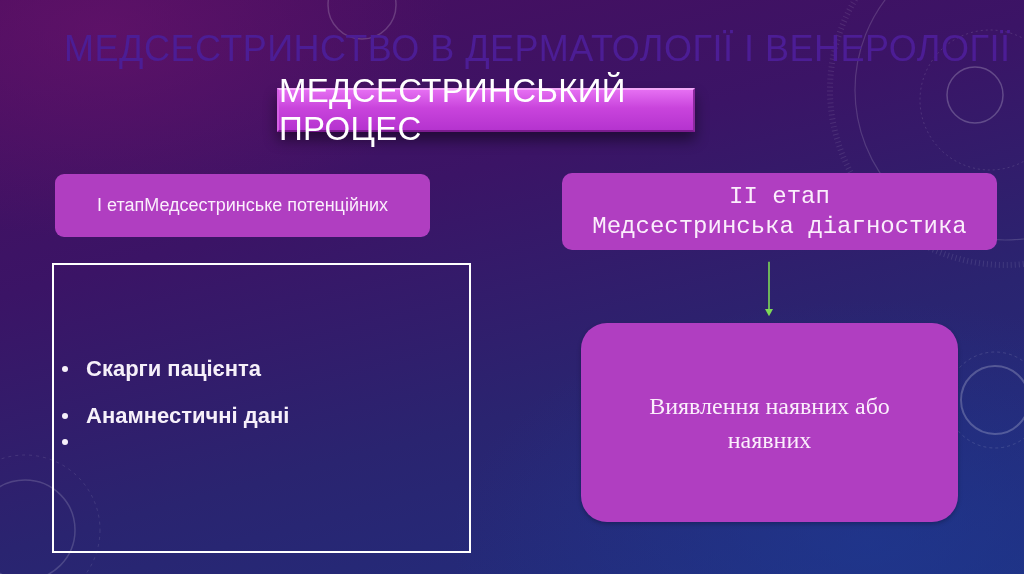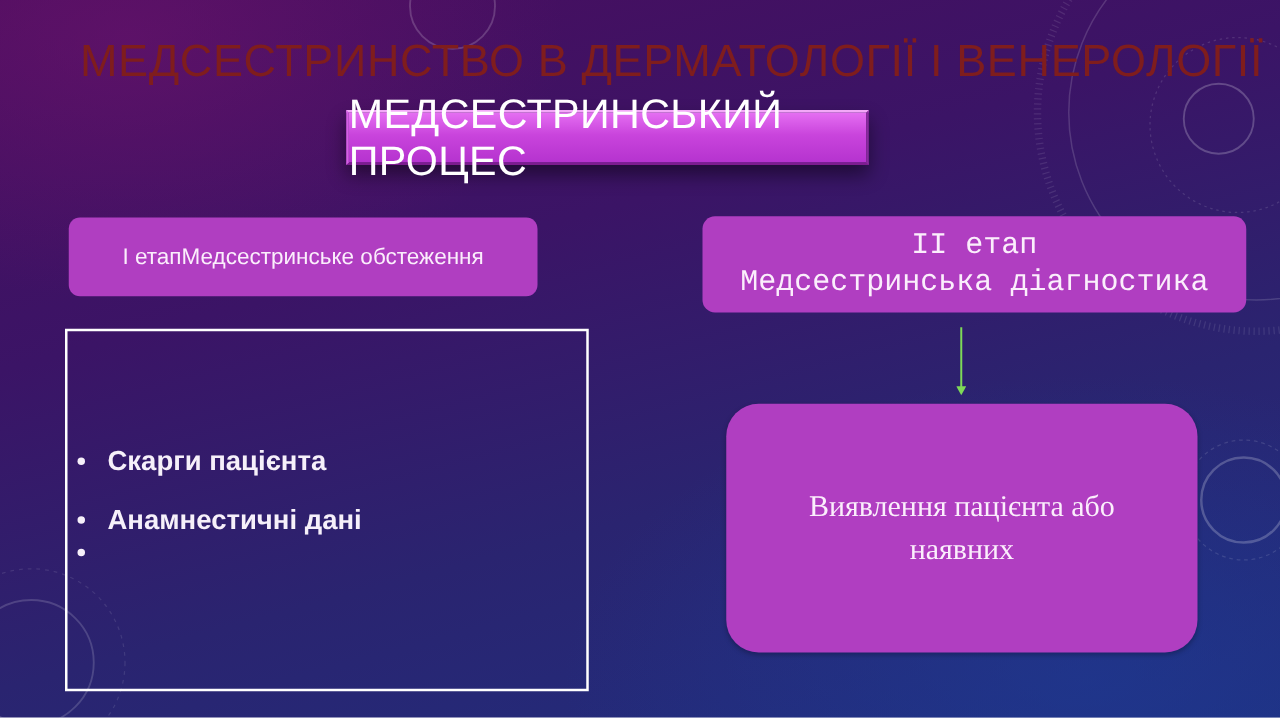--- a/index.html
+++ b/index.html
@@ -9,21 +9,21 @@
       radial-gradient(ellipse 500px 300px at 10% 5%, rgba(110,20,110,0.55), transparent 70%),
       radial-gradient(ellipse 600px 350px at 85% 95%, rgba(30,60,150,0.55), transparent 70%),
       linear-gradient(165deg, #4a0d5e 0%, #3b1466 35%, #2a2470 65%, #1f2f80 100%);
     font-family: "Liberation Sans", sans-serif;
     color: #fff;
   }
   .deco { position: absolute; pointer-events: none; }
   .title {
     position: absolute; left: 64px; top: 28px; width: 900px;
     font-family: "Liberation Sans", sans-serif; font-size: 36px; font-weight: 300;
-    letter-spacing: 0.5px; color: #7f1d1d; white-space: nowrap;
+    letter-spacing: 0.5px; color: #4c1d95; white-space: nowrap;
   }
   .banner {
     position: absolute; left: 277px; top: 88px; width: 414px; height: 40px;
     background: linear-gradient(180deg, #e56ff2 0%, #c944dc 45%, #b533cf 100%);
     border-top: 2px solid #f3a8f8; border-left: 2px solid #d560e5;
     border-bottom: 2px solid #7d1c90; border-right: 2px solid #8a2a9e;
     box-shadow: 0 8px 14px rgba(0,0,0,0.45);
     display: flex; align-items: center; 
     font-size: 33px; color: #ffffff; letter-spacing: 0.3px;
   }
@@ -83,21 +83,21 @@
 </svg>
 
 <div class="title">МЕДСЕСТРИНСТВО В ДЕРМАТОЛОГІЇ І ВЕНЕРОЛОГІЇ</div>
 
 <div class="banner">
   <span>МЕДСЕСТРИНСЬКИЙ ПРОЦЕС</span>
 </div>
 
 <div class="stage1">
   <span>І етап</span>
-  <span>Медсестринське обстеження</span>
+  <span>Медсестринське потенційних</span>
 </div>
 
 <div class="list-box">
   <ul>
     <li>
         <span class="bullet"></span>
         <span>Скарги пацієнта</span>
       </li>
     <li>
         <span class="bullet"></span>
@@ -113,15 +113,15 @@
   <span>ІІ етап</span>
   <span>Медсестринська діагностика</span>
 </div>
 
 <svg class="arrow" width="10" height="68" viewBox="0 0 10 68">
   <line x1="5" y1="0" x2="5" y2="60" stroke="#7ed957" stroke-width="2"></line>
   <polygon points="0,59 10,59 5,68" fill="#7ed957"></polygon>
 </svg>
 
 <div class="problems">
-  <span>Виявлення пацієнта або</span>
+  <span>Виявлення наявних або</span>
   <span>наявних</span>
 </div>
 
 </body></html>

